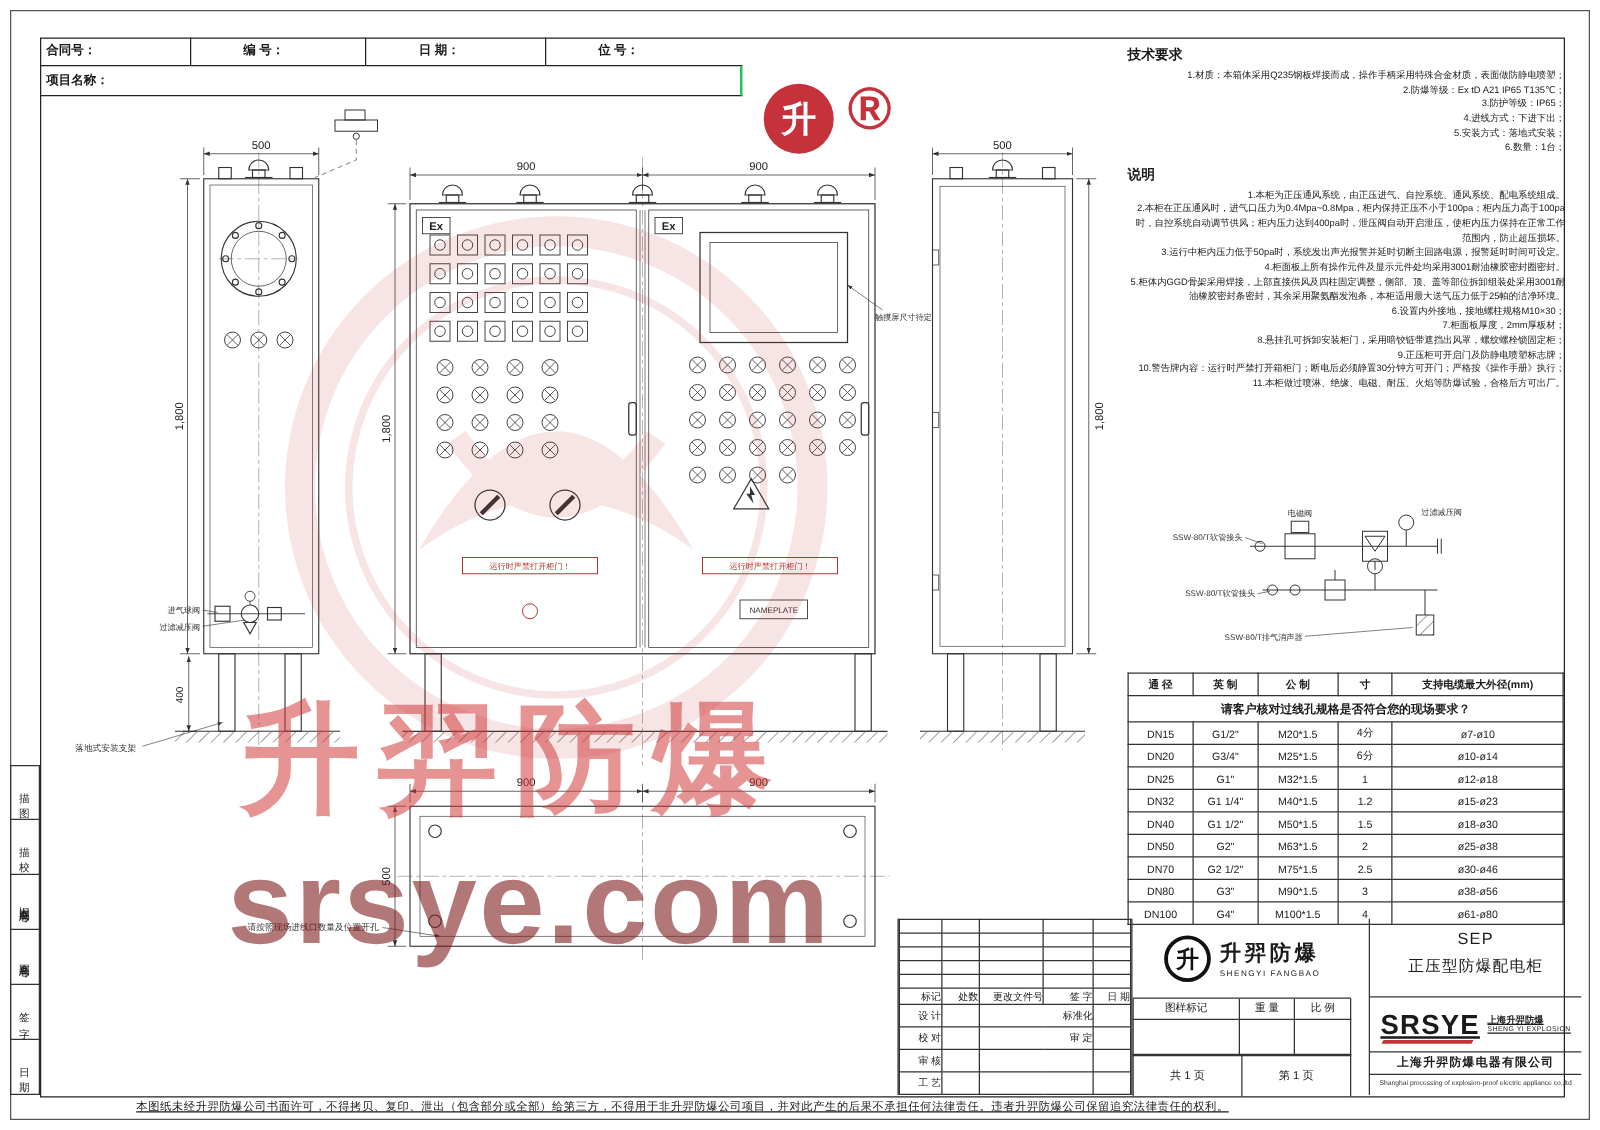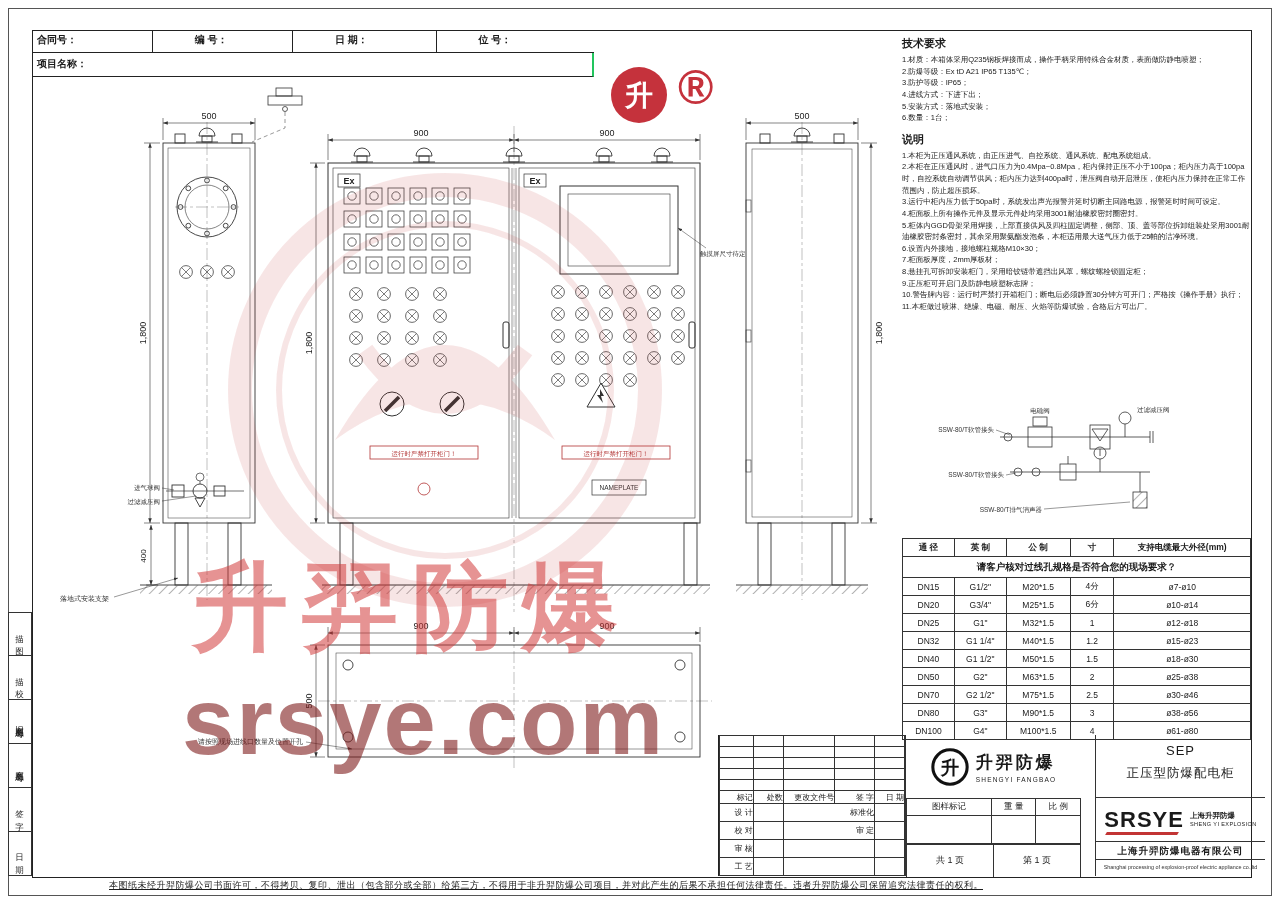--- a/index.html
+++ b/index.html
@@ -19,21 +19,21 @@
   .mbox{width:24px;height:44px;border:1px solid #333;border-top:none;box-sizing:border-box;
         display:flex;align-items:center;justify-content:center;
         writing-mode:vertical-rl;text-orientation:upright;font-size:8.5px;letter-spacing:1px;}
   .mbox:first-child{border-top:1px solid #333;}
   
   .disclaimer{left:32px;top:876px;width:1218px;height:18px;line-height:18px;text-align:center;
               font-size:9px;letter-spacing:.5px;padding-right:190px;box-sizing:border-box;z-index:4;text-decoration:underline;}
   
   .tech{left:902px;top:36px;width:350px;z-index:4;}
   .tech-title{font-size:11px;font-weight:700;margin:0 0 3px 0;}
-  .tech-line{font-size:7.5px;line-height:1.55;}
+  .tech-line{font-size:7.5px;line-height:1.55;text-align:right;}
   .notes-gap{height:8px;}
   
   .spec{left:902px;top:538px;width:349px;z-index:4;}
   .spec table{border-collapse:collapse;width:100%;}
   .spec td,.spec th{border:1px solid #333;font-size:8.5px;text-align:center;height:17px;padding:0 1px;font-weight:400;}
   .spec .spec-title{font-size:9.5px;font-weight:700;height:20px;}
   .spec th{font-weight:700;}
   
   .tb{left:718px;top:735px;width:532px;height:141px;z-index:4;border-left:1.2px solid #222;box-sizing:border-box;}
   .tb table{border-collapse:collapse;}
@@ -44,21 +44,21 @@
   .logo-row{height:63px;border-bottom:1px solid #333;display:flex;align-items:center;justify-content:center;gap:7px;}
   .brandcn{font-size:17px;font-weight:800;letter-spacing:3px;}
   .branden{font-size:6.5px;letter-spacing:1.2px;margin-top:2px;}
   .stamp-tbl{width:100%;}
   .stamp-tbl td{border:1px solid #333;border-top:none;font-size:8.5px;text-align:center;padding:0;}
   .pages-tbl{width:100%;}
   .pages-tbl td{border:1px solid #333;border-bottom:none;font-size:9px;text-align:center;height:32px;padding:0;}
   .prod-row{height:63px;border-bottom:1px solid #333;text-align:center;box-sizing:border-box;padding-top:8px;}
   .prod-series{font-size:13px;letter-spacing:1px;}
   .prod-name{font-size:12.5px;font-weight:400;margin-top:7px;letter-spacing:1px;}
-  .brand-row{height:44px;border-bottom:1px solid #333;display:flex;align-items:center;justify-content:center;gap:6px;box-sizing:border-box;}
+  .brand-row{height:44px;border-bottom:1px solid #333;display:flex;align-items:center;justify-content:center;gap:6px;box-sizing:border-box;text-decoration:underline;}
   .srsye{font-size:22px;font-weight:800;letter-spacing:1px;position:relative;line-height:1;}
   .srsye .swoosh{position:absolute;left:2px;bottom:-4px;width:72px;height:3px;background:#c23434;transform:skewX(-30deg);}
   .cstack{font-size:7.5px;font-weight:700;line-height:1.3;}
   .cstack .en{font-size:5.5px;font-weight:400;letter-spacing:.4px;}
   .company-row{height:18px;line-height:18px;border-bottom:1px solid #333;font-size:9.5px;font-weight:700;text-align:center;letter-spacing:1px;box-sizing:border-box;}
   .english-row{height:14px;line-height:14px;font-size:5.4px;text-align:center;color:#333;}
   
   .wm{pointer-events:none;z-index:5;}
   .wm1{left:192px;top:544px;font-size:96px;font-weight:700;letter-spacing:14px;color:#d23b3b;opacity:.55;}
   .wm2{left:182px;top:668px;font-size:94px;font-weight:700;letter-spacing:2px;color:#7f1d1d;opacity:.6;}

